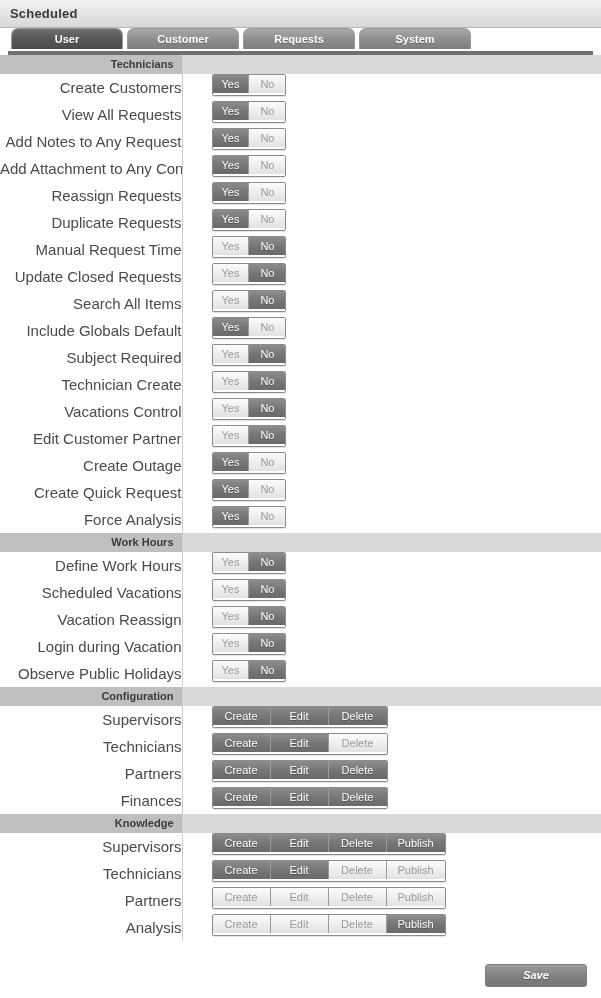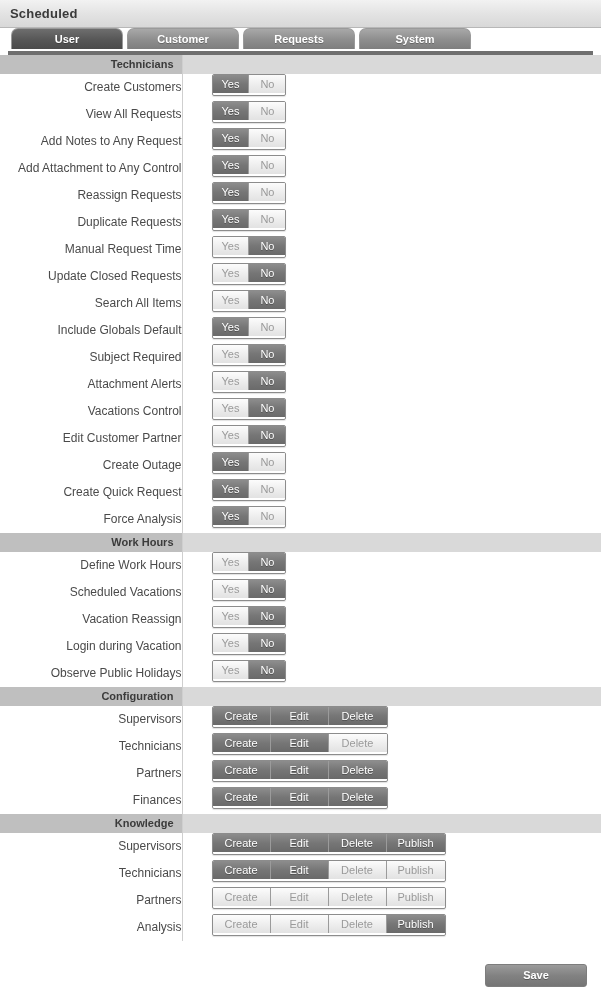--- a/index.html
+++ b/index.html
@@ -85,21 +85,21 @@
     vertical-align: middle;
   }
   .col-label { width: 182px; }
 
   tr.row { height: 27px; }
 
   .lbl {
     background: #ffffff;
     text-align: right;
     padding-right: 8px;
-    font-size: 12px;
+    font-size: 15px;
     color: #4a4a4a;
     border-right: 1px solid #cfcfcf;
     height: 27px;
     box-sizing: border-box;
     line-height: 27px;
     white-space: nowrap;
     overflow: hidden;
   }
 
   
@@ -177,20 +177,21 @@
     border-radius: 3px;
     background: linear-gradient(to bottom, #9b9b9b 0%, #828282 50%, #757575 100%);
     color: #ffffff;
     font-size: 11px;
     font-weight: bold;
     display: flex;
     align-items: center;
     justify-content: center;
     text-shadow: 0 1px 0 rgba(0,0,0,.3);
     cursor: pointer;
+    font-style: italic;
   }
 </style>
 </head>
 <body>
 
 <div id="app">
 
   <div class="titlebar">
     <span class="title">Scheduled</span>
   </div>
@@ -329,21 +330,21 @@
             <td>
               <div class="cellwrap">
                 <div class="btngroup">
                   <div class="btn">Yes</div>
                   <div class="btn on">No</div>
                 </div>
               </div>
             </td>
           </tr>
           <tr class="row">
-            <td class="lbl">Attachment Alerts</td>
+            <td class="lbl">Technician Create</td>
             <td>
               <div class="cellwrap">
                 <div class="btngroup">
                   <div class="btn">Yes</div>
                   <div class="btn on">No</div>
                 </div>
               </div>
             </td>
           </tr>
           <tr class="row">

